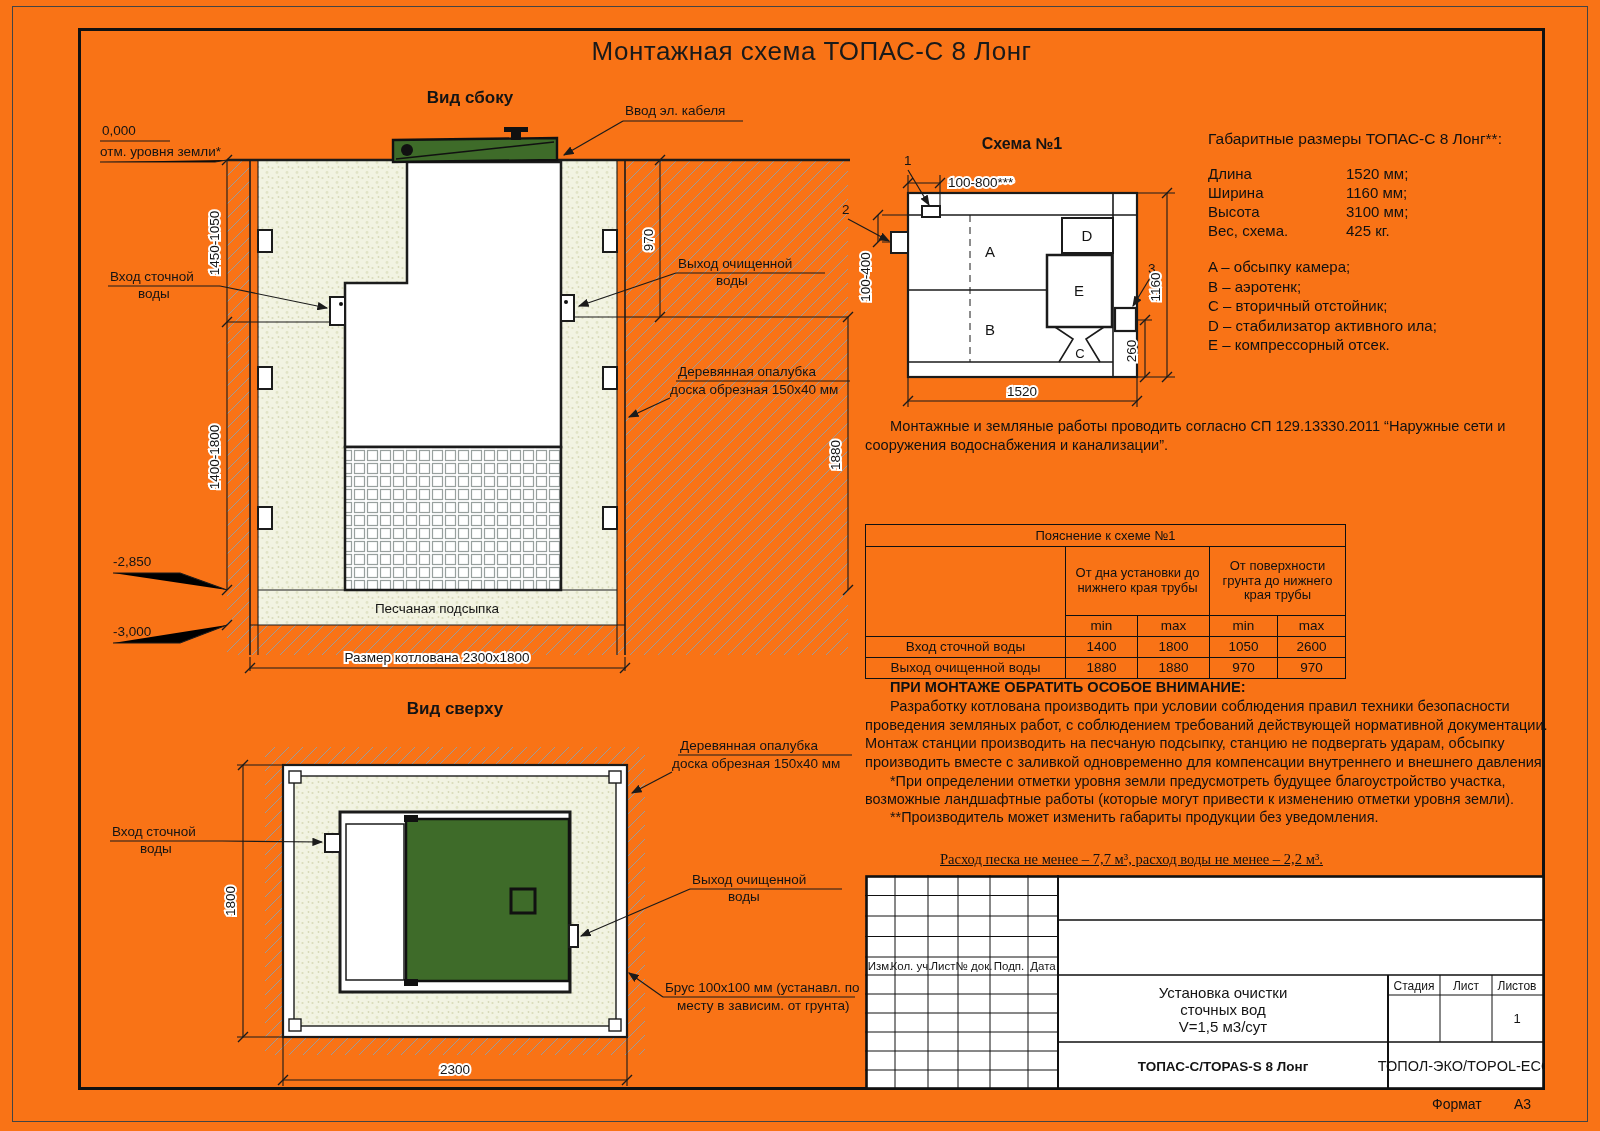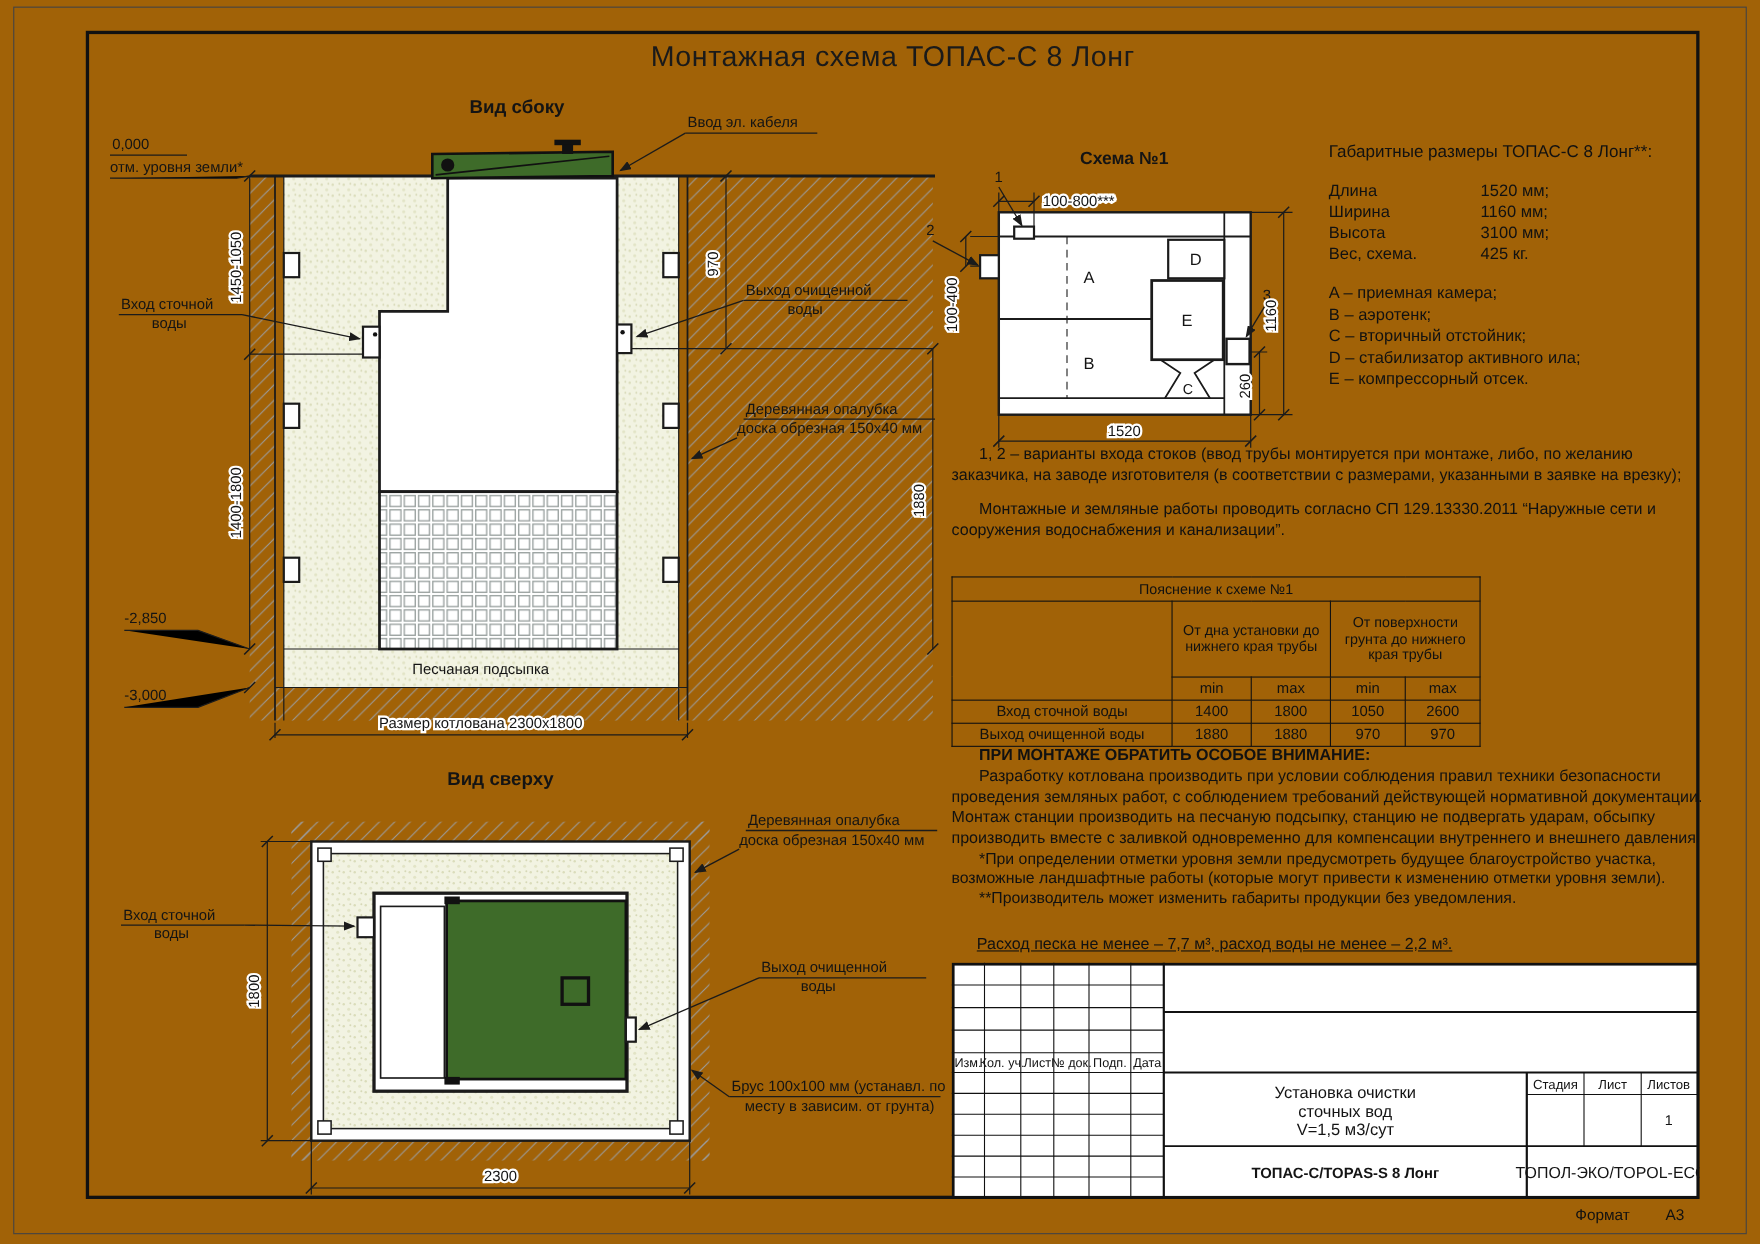--- a/index.html
+++ b/index.html
@@ -1,16 +1,16 @@
 <!DOCTYPE html>
 <html lang="ru"><head>
 <meta charset="utf-8">
 <style>
   html,body{margin:0;padding:0;background:#fff;}
-  #sheet{position:relative;width:1600px;height:1131px;background:#a16207;overflow:hidden;
+  #sheet{position:relative;width:1600px;height:1131px;background:#f97316;overflow:hidden;
          font-family:"Liberation Sans",sans-serif;color:#111;}
   #outer-border{position:absolute;left:12px;top:6px;width:1574px;height:1114px;border:1px solid #444;}
   #frame{position:absolute;left:78px;top:28px;width:1467px;height:1062px;border:3px solid #111;box-sizing:border-box;}
   #page-title{position:absolute;left:78px;top:36px;width:1467px;text-align:center;
               font-size:26px;letter-spacing:.5px;color:#1a1a1a;}
   svg text{fill:#141414;font-family:"Liberation Sans",sans-serif;}
   .lbl{font-size:13.5px;}
   .dim{font-size:13.5px;paint-order:stroke;stroke:#fff;stroke-width:4px;}
   .vtitle{font-size:17px;font-weight:bold;}
   .comp{font-size:15px;}
@@ -34,21 +34,21 @@
   .exp-table td,.exp-table th{border:1.5px solid #111;text-align:center;padding:0;font-weight:normal;}
   .exp-table .tt{height:21px;font-size:13px;}
   .exp-table .grp{height:42px;font-size:13px;line-height:14.5px;padding:12px 4px;}
   .exp-table .mm{height:20px;}
   .exp-table .dr{height:20px;}
   .attention{position:absolute;left:865px;top:660px;width:690px;font-size:14.6px;line-height:18.8px;}
   .attention p{margin:0;text-indent:25px;}
   .attention .hd{font-weight:bold;margin-top:18px;}
   .footnotes{position:absolute;left:865px;top:772px;width:692px;font-size:14.4px;line-height:18.2px;}
   .footnotes p{margin:0;text-indent:25px;}
-  .consumption{position:absolute;left:888px;top:851px;font-size:14.6px;text-decoration:underline;}
+  .consumption{position:absolute;left:940px;top:851px;font-size:14.6px;text-decoration:underline;font-family:Liberation Serif, serif;}
   .fmt{position:absolute;font-size:14px;}
 </style>
 </head>
 <body>
 
 <div id="sheet">
   <div id="outer-border"></div>
   <div id="frame"></div>
   <div id="page-title">Монтажная схема ТОПАС-С 8 Лонг</div>
 
@@ -270,30 +270,29 @@
       <div class="spec-row">
           <span class="sl">Высота</span>
           <span>3100 мм;</span>
         </div>
       <div class="spec-row">
           <span class="sl">Вес, схема.</span>
           <span>425 кг.</span>
         </div>
     </div>
     <div class="legend">
-      <div>A – приемная камера;</div>
+      <div>A – обсыпку камера;</div>
       <div>B – аэротенк;</div>
       <div>C – вторичный отстойник;</div>
       <div>D – стабилизатор активного ила;</div>
       <div>E – компрессорный отсек.</div>
     </div>
   </div>
 
   <div class="notes">
-    <p>1, 2 – варианты входа стоков (ввод трубы монтируется при монтаже, либо, по желанию заказчика, на заводе изготовителя (в соответствии с размерами, указанными в заявке на врезку);</p>
     <p class="gap">Монтажные и земляные работы проводить согласно СП 129.13330.2011 “Наружные сети и сооружения водоснабжения и канализации”.</p>
   </div>
 
   <div class="exp-table">
     <table>
       <colgroup>
           <col style="width:200px">
           <col style="width:72px">
           <col style="width:72px">
           <col style="width:68px">

